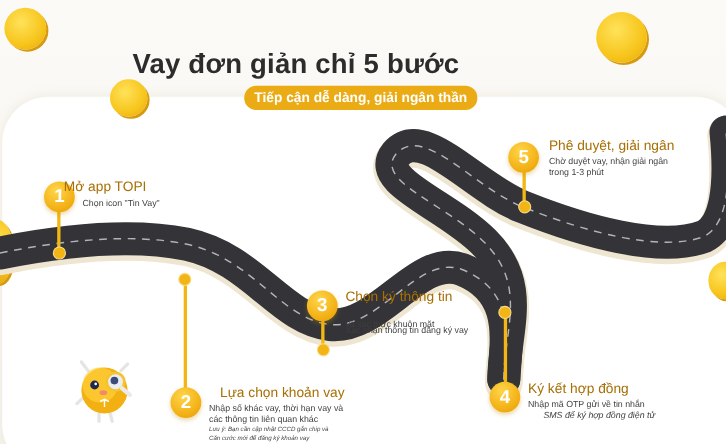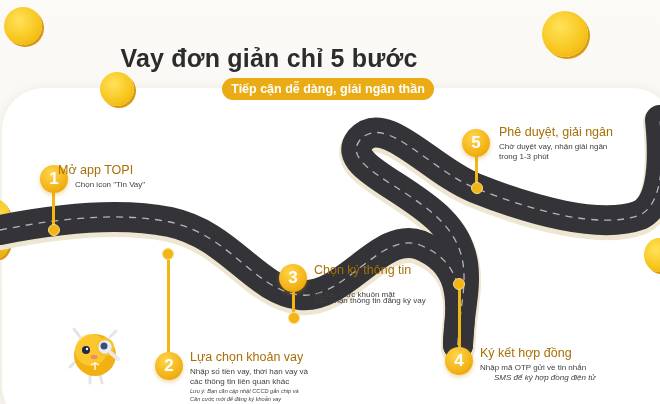--- a/index.html
+++ b/index.html
@@ -44,22 +44,22 @@
 
 <div class="stem" style="left:52px;top:190px;height:40px;"></div>
 <div class="dot" style="left:48px;top:224px;"></div>
 <div class="badge" style="left:40px;top:165px;">1</div>
 <div class="step-title" style="left:58px;top:163px;">Mở app TOPI</div>
 <div class="step-desc" style="left:75px;top:179px;">Chọn icon "Tin Vay"</div>
 
 <div class="stem" style="left:167px;top:253px;height:100px;"></div>
 <div class="dot" style="left:162px;top:248px;"></div>
 <div class="badge" style="left:155px;top:352px;">2</div>
-<div class="step-title" style="left:190px;top:350px;">Lựa chọn khoản vay</div>
-<div class="step-desc" style="left:190px;top:366px;">Nhập số tiền vay, thời hạn vay và</div>
+<div class="step-title" style="left:200px;top:350px;">Lựa chọn khoản vay</div>
+<div class="step-desc" style="left:190px;top:366px;">Nhập số khác vay, thời hạn vay và</div>
 <div class="step-desc" style="left:190px;top:376px;">các thông tin liên quan khác</div>
 <div class="step-note" style="left:190px;top:387px;">Lưu ý: Bạn cần cập nhật CCCD gắn chip và</div>
 <div class="step-note" style="left:190px;top:395px;">Căn cước mới để đăng ký khoản vay</div>
 
 <div class="stem" style="left:292px;top:288px;height:28px;"></div>
 <div class="dot" style="left:288px;top:312px;"></div>
 <div class="badge" style="left:279px;top:264px;">3</div>
 <div class="step-title" style="left:314px;top:263px;">Chọn ký thông tin</div>
 <div class="step-desc" style="left:314px;top:279px;margin-top:16px;">Xác nhận thông tin đăng ký vay</div>
 <div class="step-desc" style="left:314px;top:289px;text-align:right;">và xác thực khuôn mặt</div>

